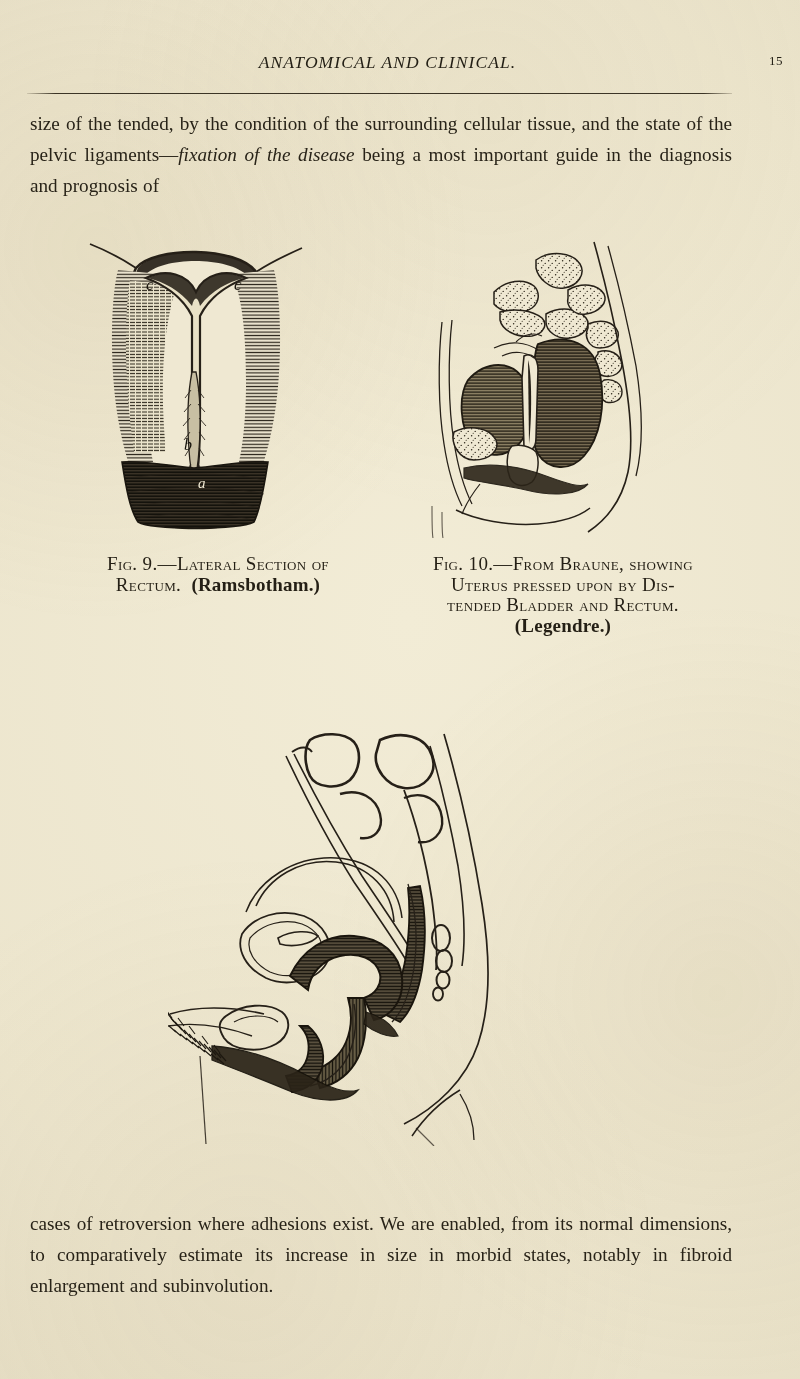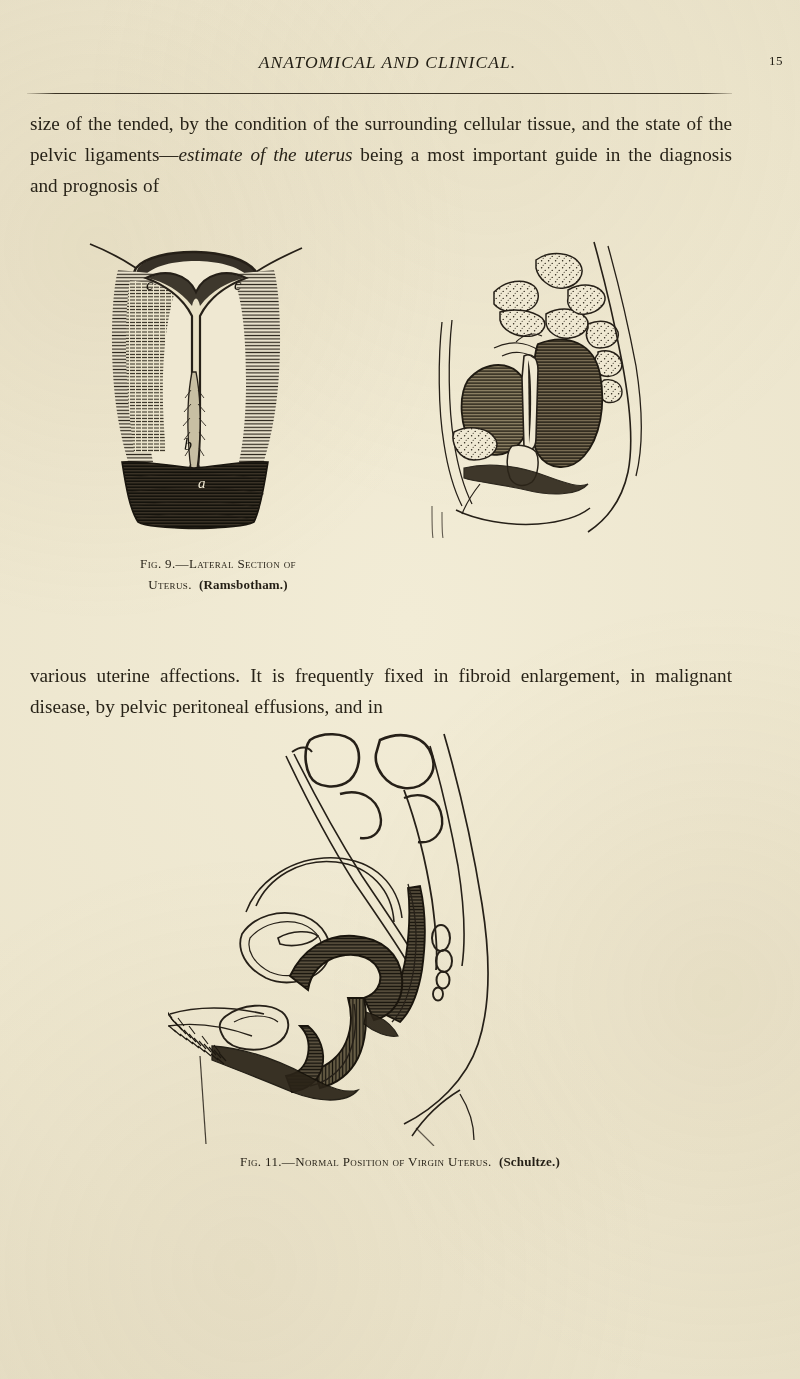--- a/index.html
+++ b/index.html
@@ -84,21 +84,21 @@
     word-spacing: 0.6px;
   }
   .para i { font-style: italic; }
   #para-top    { top: 108px; }
   #para-middle { top: 660px; }
   #para-bottom { top: 1208px; }
 
   
   .caption {
     position: absolute;
-    font-size: 13px;
+    font-size: 19px;
     line-height: 20.6px;
     text-align: center;
     color: #241f15;
     font-variant: small-caps;
     letter-spacing: 0.35px;
   }
   .caption .paren {
     font-variant: normal;
     letter-spacing: 0.2px;
     font-weight: bold;
@@ -122,21 +122,21 @@
 <body>
 
 <div class="page">
 
   <div class="runhead">
     <div class="runhead-title">ANATOMICAL AND CLINICAL.</div>
     <div class="runhead-folio">15</div>
   </div>
   <div class="rule"></div>
 
-  <div class="para" id="para-top"><span>size of the tended, by the condition of the surrounding cellular tissue, and the state of the pelvic ligaments—</span><i>estimate of the uterus</i><span> being a most important guide in the diagnosis and prognosis of</span></div>
+  <div class="para" id="para-top"><span>size of the tended, by the condition of the surrounding cellular tissue, and the state of the pelvic ligaments—</span><i>fixation of the disease</i><span> being a most important guide in the diagnosis and prognosis of</span></div>
 
   <div class="figbox" id="fig9">
     <svg viewBox="0 0 216 310" xmlns="http://www.w3.org/2000/svg">
       <defs>
         <clipPath id="f9wallL">
           <path d="M30,48 C24,70 22,120 26,165 C30,210 40,240 46,258 L70,258 C62,235 58,200 58,160 C58,110 62,75 72,52 Z"></path>
         </clipPath>
         <clipPath id="f9wallR">
           <path d="M186,48 C192,70 194,120 190,165 C186,210 176,240 170,258 L146,258 C154,235 158,200 158,160 C158,110 154,75 144,52 Z"></path>
         </clipPath>
@@ -277,26 +277,31 @@
       <path d="M36,230 C62,224 92,228 118,238 C140,246 152,250 160,246
                C150,258 122,258 98,252 C72,246 48,244 36,240 Z" fill="#2b2418" stroke="#1a150d" stroke-width="1.2" opacity="0.9"></path>
 
       <path class="ink" d="M28,272 C48,282 80,288 110,286 C136,284 152,278 162,270" stroke-width="1.5"></path>
       <path class="ink" d="M52,246 C44,256 38,266 34,276" stroke-width="1.2"></path>
     </svg>
   </div>
 
   <div class="caption" id="cap-fig9">
     <span>Fig. 9.</span><span>—</span><span>Lateral Section of</span><br>
-    <span>Uterus.</span>&nbsp;
+    <span>Rectum.</span>&nbsp;
     <span class="paren">(Ramsbotham.)</span>
   </div>
 
-
-  <div class="para" id="para-middle">various uterine affections. It is frequently fixed in fibroid enlargement, in malignant disease, by pelvic peritoneal effusions, and in</div>
+  <div class="caption" id="cap-fig10">
+    <span>Fig. 10.</span><span>—</span><span>From Braune, showing</span><br>
+    <span>Uterus pressed upon by Dis-</span><br>
+    <span>tended Bladder and Rectum.</span><br>
+    <span class="paren">(Legendre.)</span>
+  </div>
+
 
   <div class="figbox" id="fig11">
     <svg viewBox="0 0 456 420" xmlns="http://www.w3.org/2000/svg">
       <defs>
         <pattern id="h11" width="5" height="3.2" patternUnits="userSpaceOnUse">
           <rect width="5" height="3.2" fill="#5d5340"></rect>
           <line x1="0" y1="1.2" x2="5" y2="1.2" stroke="#15120b" stroke-width="1.4"></line>
         </pattern>
         <pattern id="h11v" width="3.4" height="5" patternUnits="userSpaceOnUse">
           <rect width="3.4" height="5" fill="#6a6048"></rect>
@@ -397,20 +402,16 @@
         <path d="M40,318 L34,310"></path>
           <path d="M52,327 L46,319"></path>
       </g>
 
       <path class="ink" d="M32,330 C34,358 36,388 38,418" stroke-width="1.2" opacity="0.85"></path>
 
       <path class="ink" d="M248,402 C256,410 262,416 266,420" stroke-width="1.2" opacity="0.7"></path>
     </svg>
   </div>
 
-  <div class="caption" id="cap-fig11">
-    <span class="capline">
-      <span>Fig. 11.</span><span>—</span><span>Normal Position of Virgin Uterus.</span>&nbsp;&nbsp;<span class="paren">(Schultze.)</span>
-    </span>
-  </div>
-
+
+  <div class="para" id="para-bottom">cases of retroversion where adhesions exist. We are enabled, from its normal dimensions, to comparatively estimate its increase in size in morbid states, notably in fibroid enlargement and subinvolution.</div>
 
 </div>
 
 </body></html>

